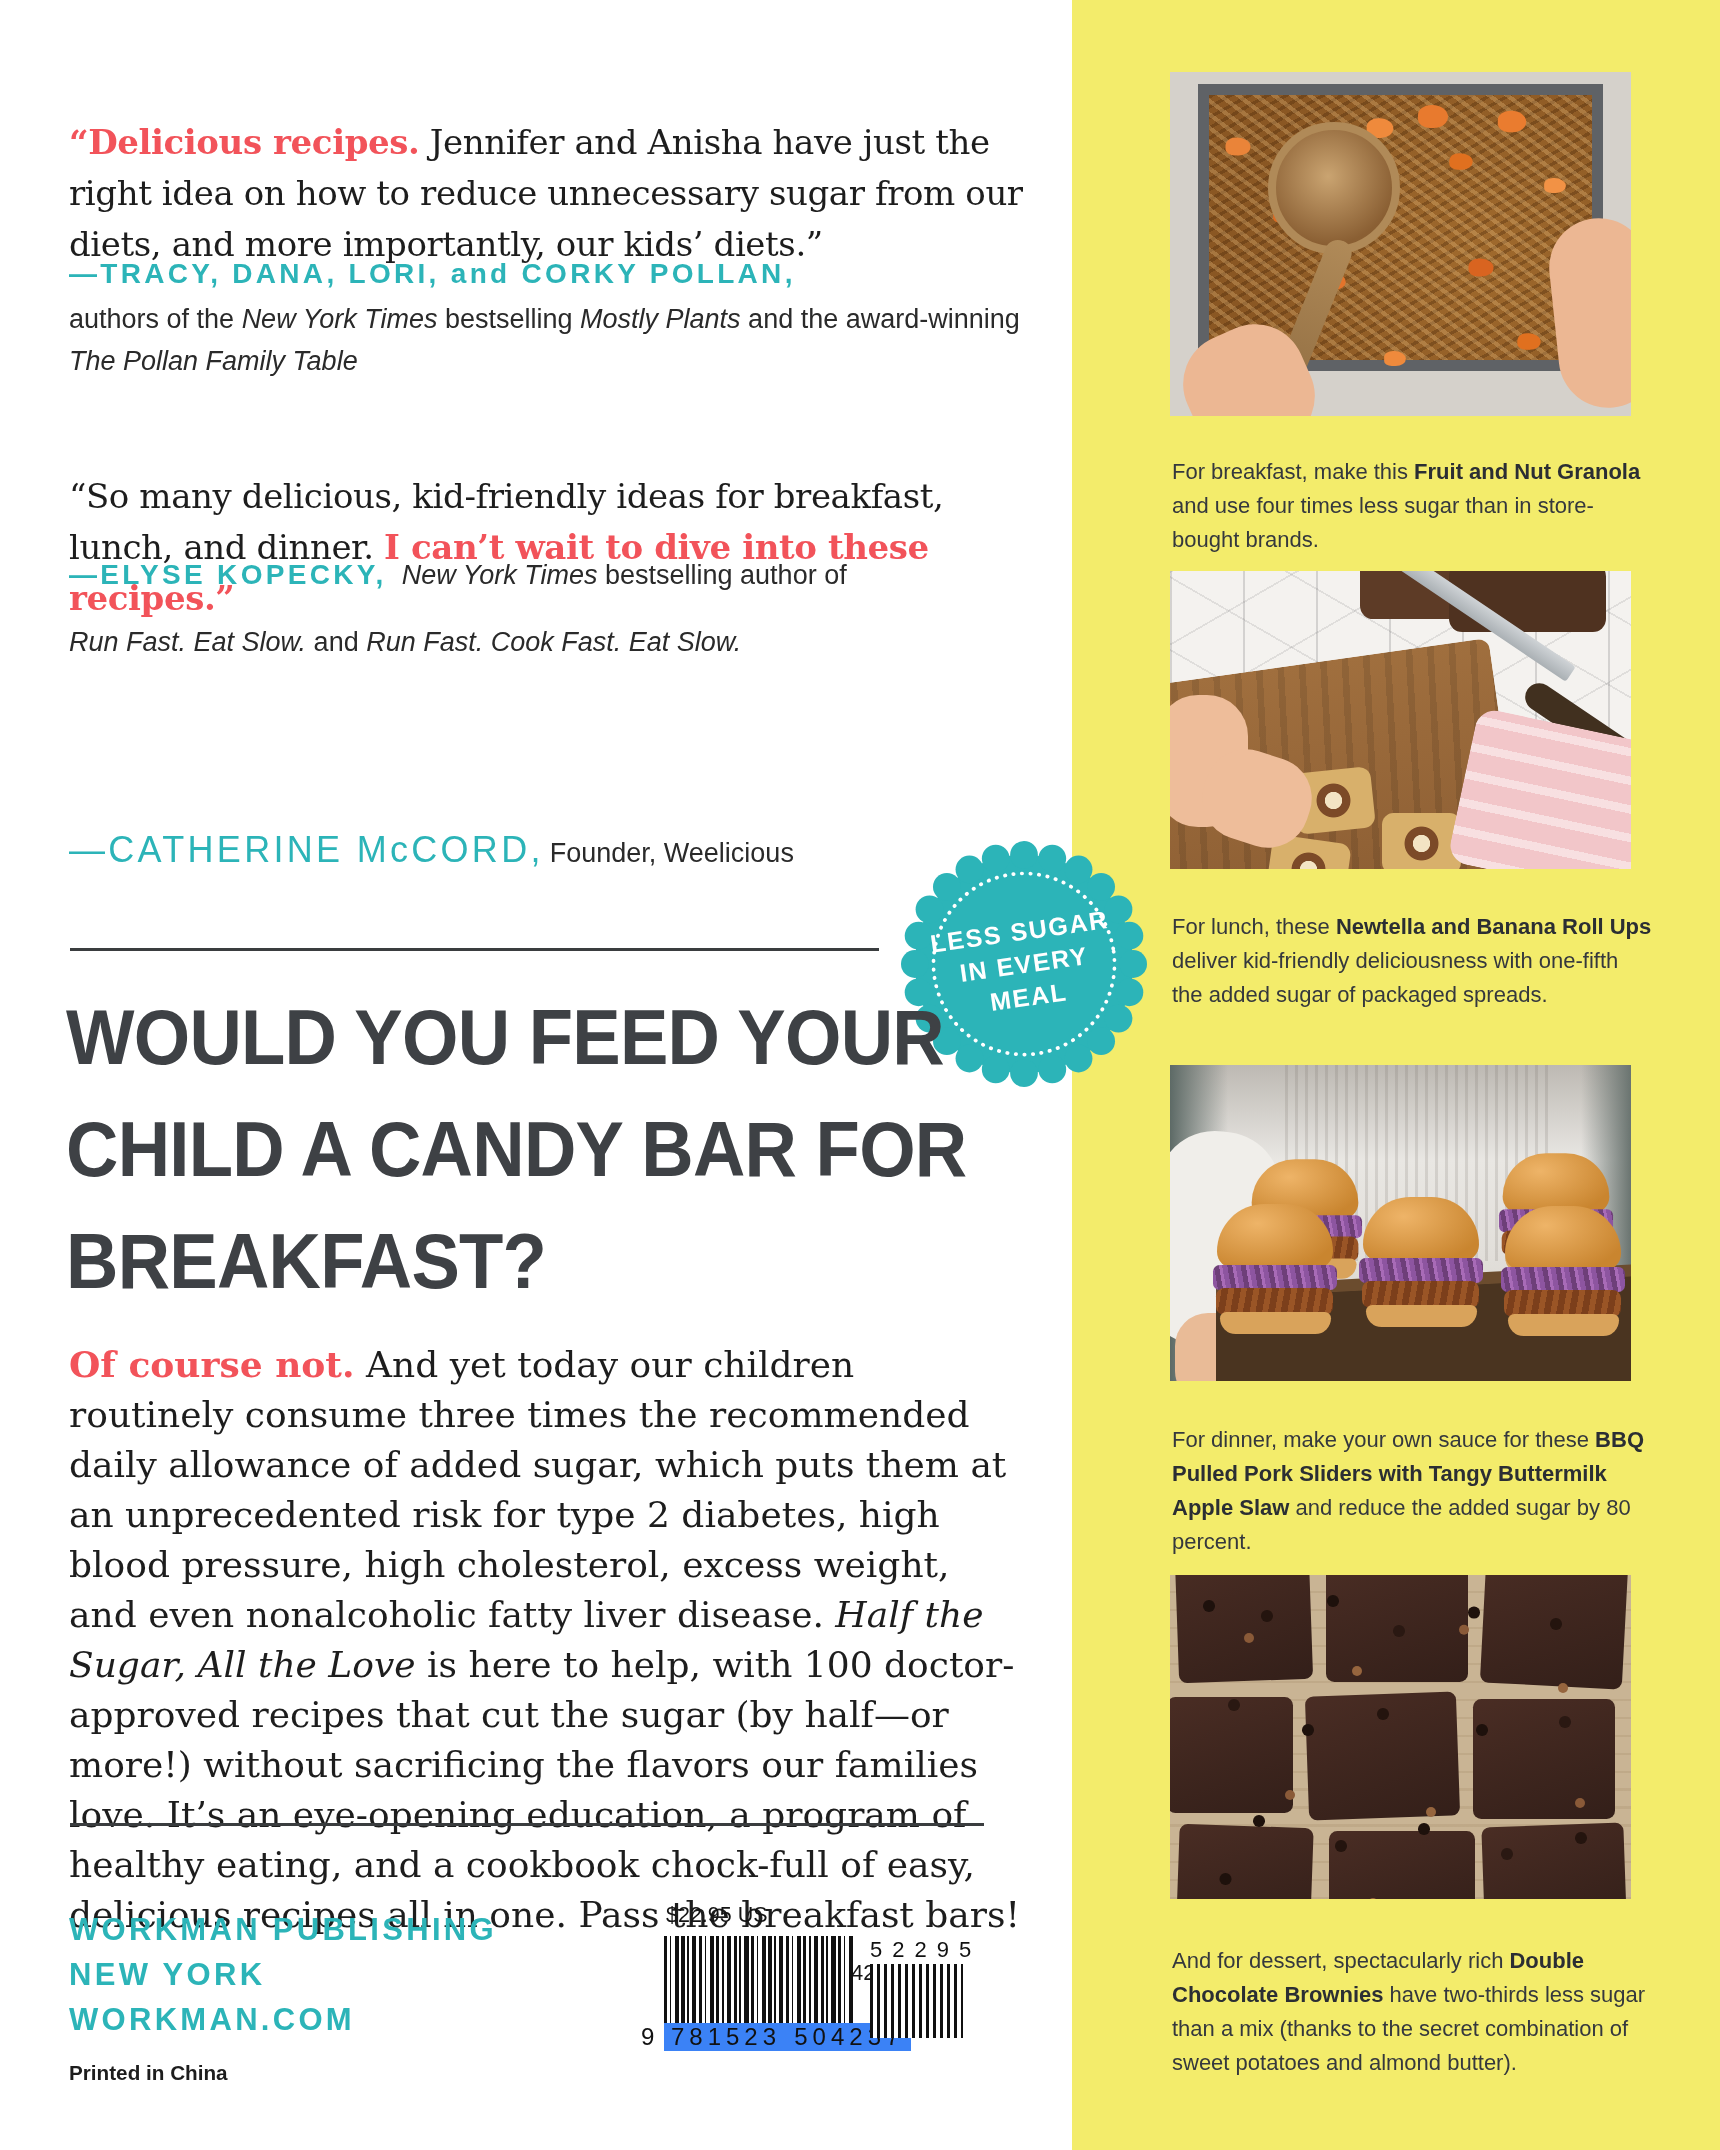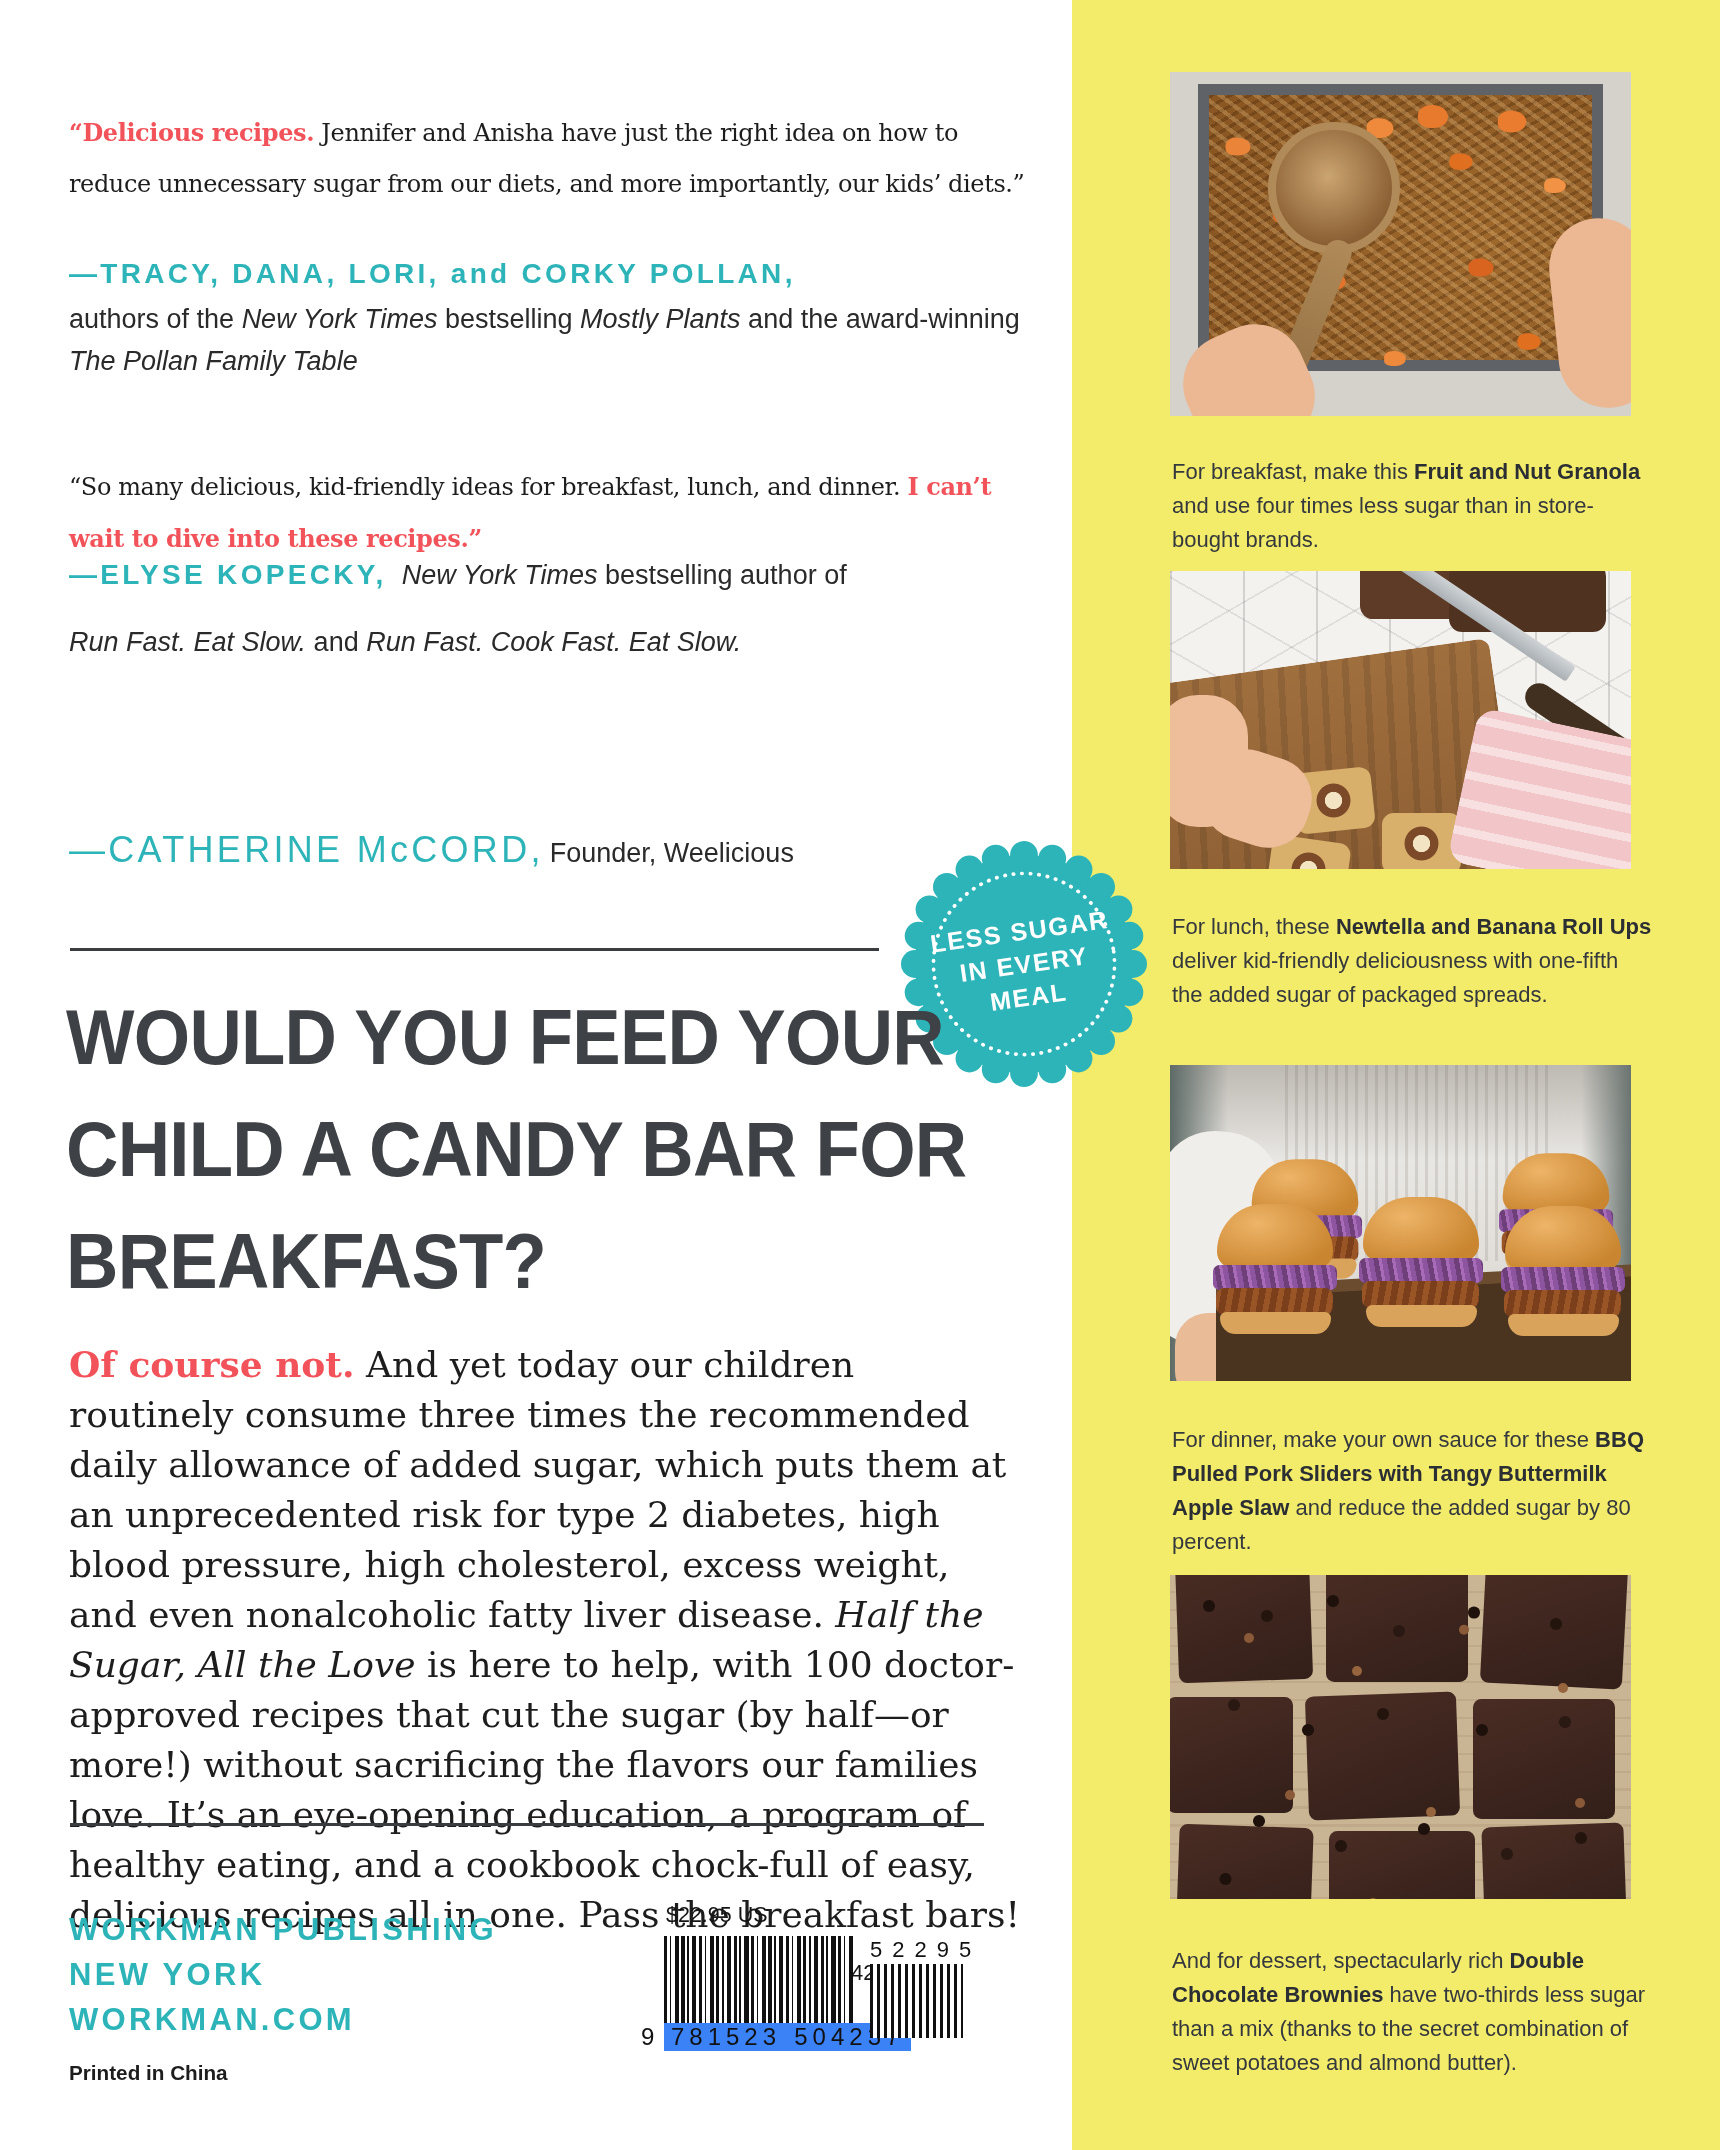--- a/index.html
+++ b/index.html
@@ -7,21 +7,21 @@
         font-family:"Liberation Sans",sans-serif;}
   
   :root{
     --yellow:#f3ec6b; --teal:#2cb4b8; --red:#f2535a;
     --headline:#3e4145; --ink:#1d1d1d; --cap:#35383d;
   }
   .yellow-panel{position:absolute;left:1072px;top:0;width:649px;height:2151px;background:var(--yellow);}
 
   
   .quote{position:absolute;left:69px;width:960px;font-family:"DejaVu Serif",serif;
-         font-size:24px;line-height:51px;color:var(--ink);letter-spacing:-0.4px;}
+         font-size:34px;line-height:51px;color:var(--ink);letter-spacing:-0.4px;}
   .quote .hl{color:var(--red);font-weight:700;}
   #q1{top:83px;} #q2{top:437px;} #q3{top:710px;}
 
   .attr{position:absolute;left:69px;font-weight:700;font-size:28px;color:var(--teal);
         letter-spacing:3.3px;white-space:nowrap;}
   #attr1{top:258px;}
   .byline{position:absolute;left:69px;width:951px;font-size:27px;line-height:42px;color:#2a2a2a;}
   #by1{top:298px;}
   .it{font-style:italic;}
   #by2a{top:559px;white-space:nowrap;font-size:27px;color:#2a2a2a;}

